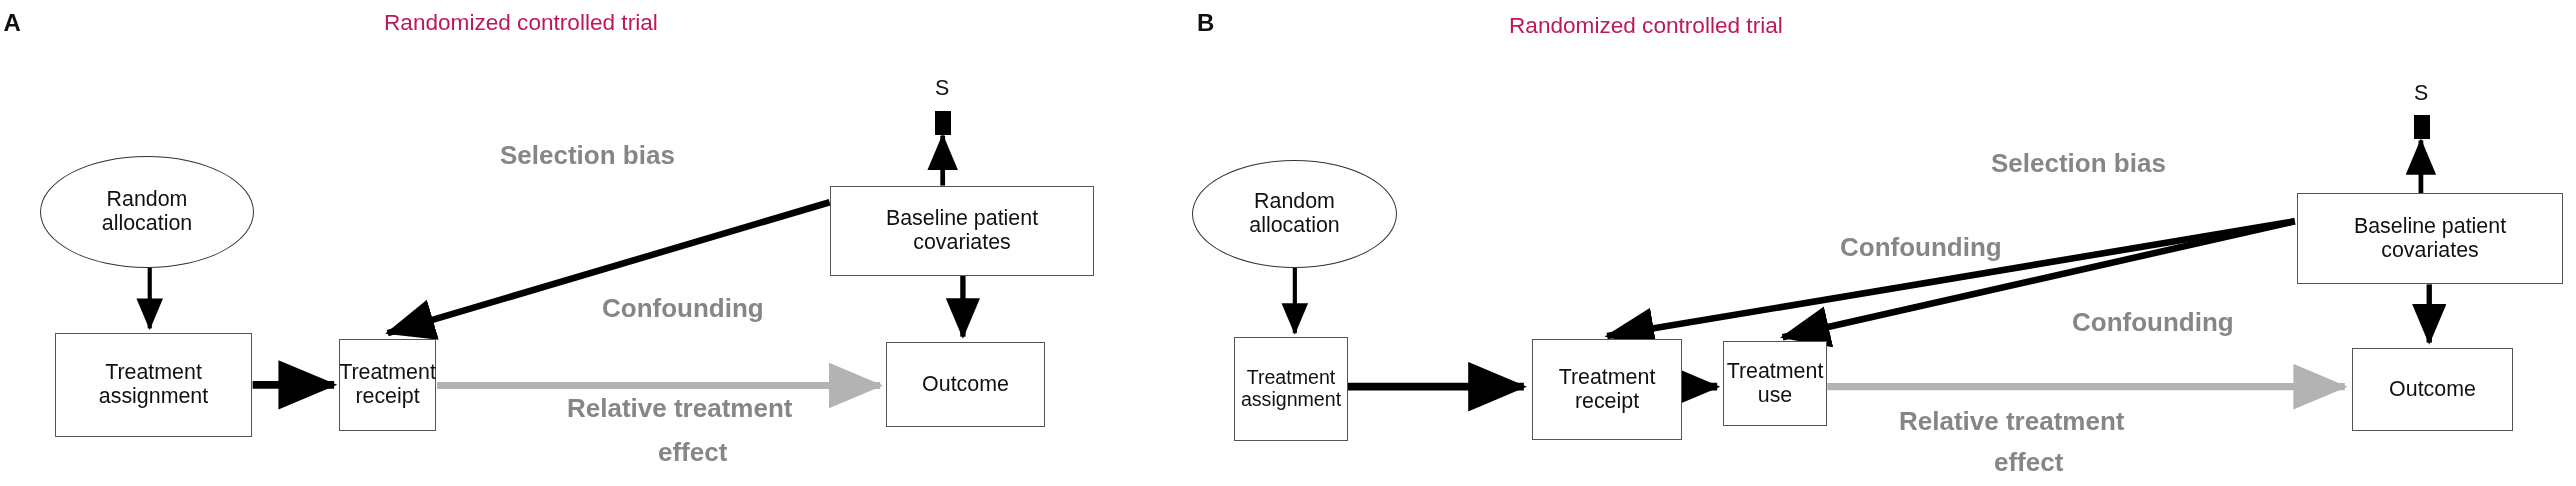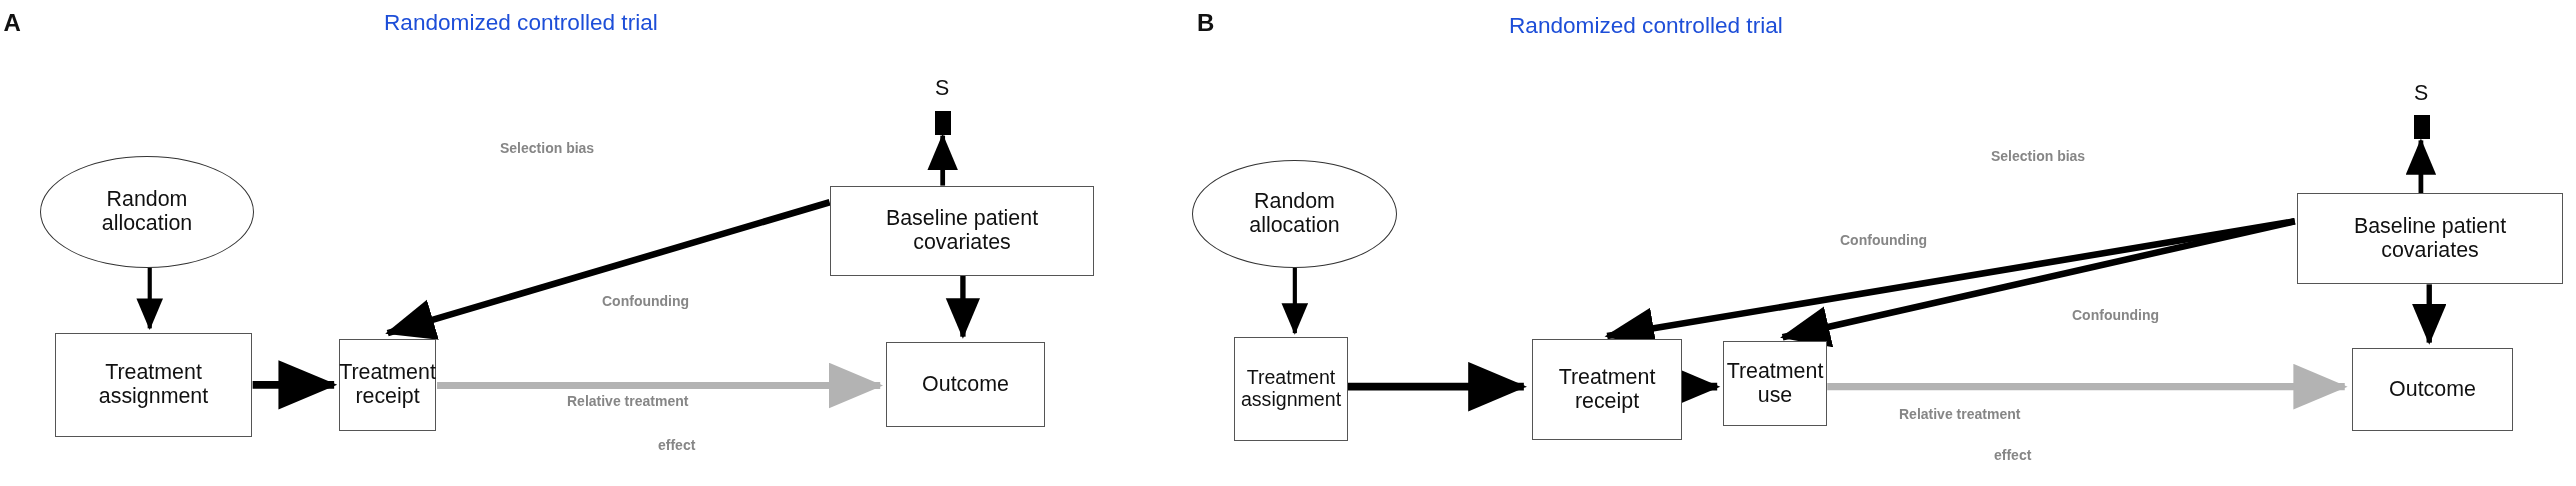--- a/index.html
+++ b/index.html
@@ -1,26 +1,26 @@
 <!DOCTYPE html>
 <html style="font-size:9.5px"><head>
 <meta charset="utf-8">
 <title>Causal diagrams</title>
 <style>
   html,body{margin:0;padding:0;background:#ffffff;}
   body{font-family:"Liberation Sans", sans-serif;}
   #stage{position:relative;width:2576px;height:486px;background:#ffffff;overflow:hidden;}
   svg.layer{position:absolute;left:0;top:0;width:2576px;height:486px;pointer-events:none;}
   .panel-letter{position:absolute;font-weight:bold;font-size:24px;color:#111;line-height:1;}
-  .panel-title{position:absolute;font-size:22.6px;color:#1d4ed8;white-space:nowrap;}
+  .panel-title{position:absolute;font-size:22.6px;color:#be185d;white-space:nowrap;}
   .node{position:absolute;box-sizing:border-box;border:1.2px solid #555;background:#fff;
         display:flex;align-items:center;justify-content:center;text-align:center;
         font-size:21.4px;color:#111;line-height:1.12;}
   .node.ellipse{border-radius:50%;border:1.2px solid #333;}
-  .edge-label{position:absolute;font-weight:bold;font-size:14px;color:#868686;white-space:nowrap;line-height:1.1;text-align:center;}
+  .edge-label{position:absolute;font-weight:bold;font-size:26px;color:#868686;white-space:nowrap;line-height:1.1;text-align:center;}
   .s-letter{position:absolute;font-size:21.4px;color:#111;line-height:1;}
   .s-square{position:absolute;background:#000;}
 </style>
 </head>
 <body>
 
 <div id="stage">
 
   <svg class="layer" viewBox="0 0 4327 817">
     <defs>

